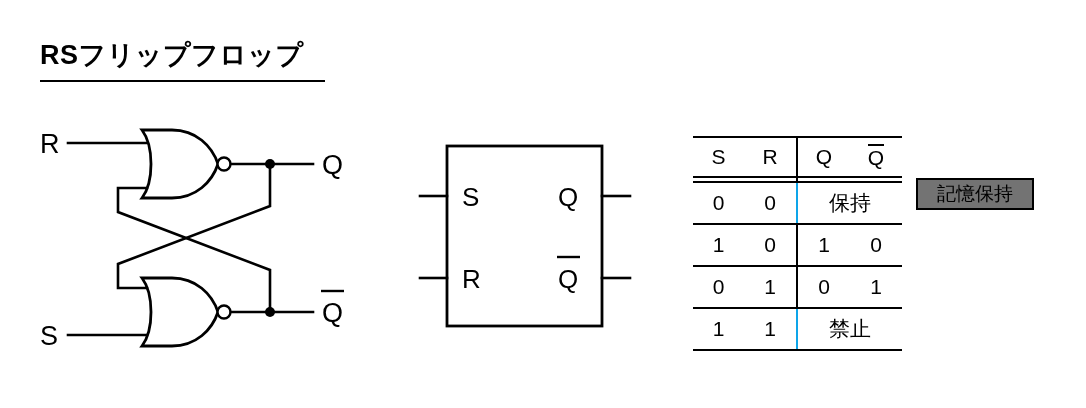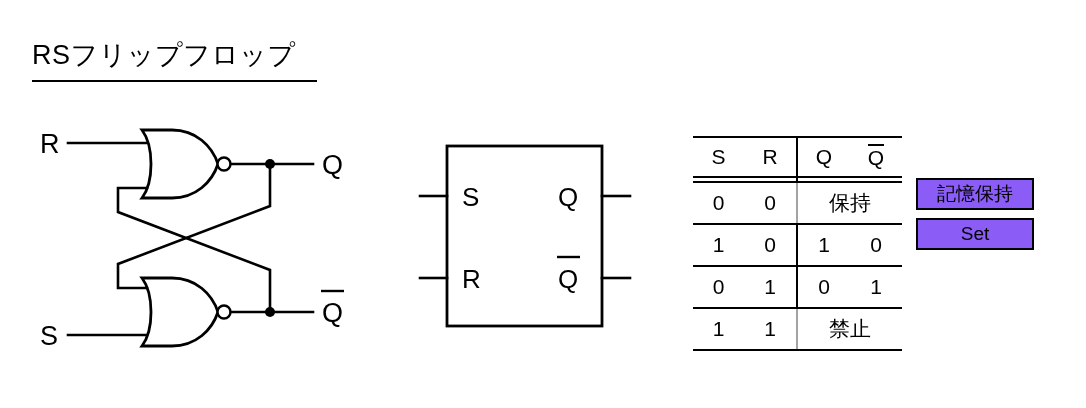--- a/index.html
+++ b/index.html
@@ -18,23 +18,24 @@
   #page {
     position: absolute;
     left: 0; top: 0;
     width: 1086px;
     height: 408px;
   }
 
   
   #title-block {
     position: absolute;
-    left: 32px;
+    left: 40px;
     top: 38px;
     width: 290px;
+    font-weight: bold;
   }
   #title-text {
     font-size: 27px;
     line-height: 34px;
     letter-spacing: 0.5px;
     white-space: nowrap;
     color: #000;
   }
   #title-rule {
     position: absolute;
@@ -130,40 +131,40 @@
     line-height: 0;
   }
   #truth-table tbody td {
     border-bottom: 2px solid #000;
   }
   .col-s  { width: 51px; }
   .col-r  { width: 52px; }
   .col-q  { width: 52px; border-left: 2px solid #000; }
   .col-qb { width: 52px; }
   td.span-note {
-    border-left: 2px solid #a3a3a3;
+    border-left: 2px solid #0ea5e9;
   }
   .overline-q {
     display: inline-block;
     border-top: 2px solid #000;
     padding-top: 1px;
     line-height: 1.05;
   }
 
   
   #side-boxes {
     position: absolute;
     left: 916px;
     top: 178px;
   }
   .side-box {
     width: 118px;
     height: 32px;
     border: 2px solid #000;
-    background: #8b5cf6;
+    background: #737373;
     font-family: "Liberation Sans", "DejaVu Sans", sans-serif;
     font-size: 19px;
     color: #000;
     display: flex;
     align-items: center;
     justify-content: center;
     box-sizing: border-box;
     margin-bottom: 8px;
   }
 </style>
@@ -262,16 +263,15 @@
           <td>1</td>
           <td>1</td>
           <td class="span-note" colspan="2">禁止</td>
         </tr>
       </tbody>
     </table>
   </div>
 
   <div id="side-boxes">
     <div class="side-box">記憶保持</div>
-    <div class="side-box">Set</div>
   </div>
 
 </div>
 
 </body></html>

